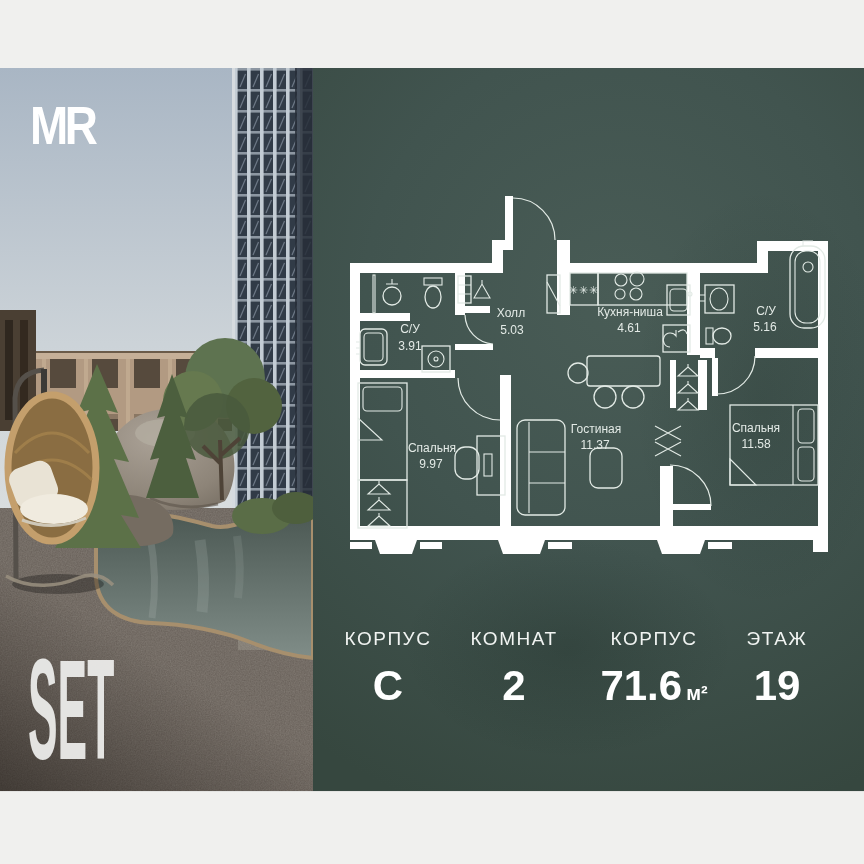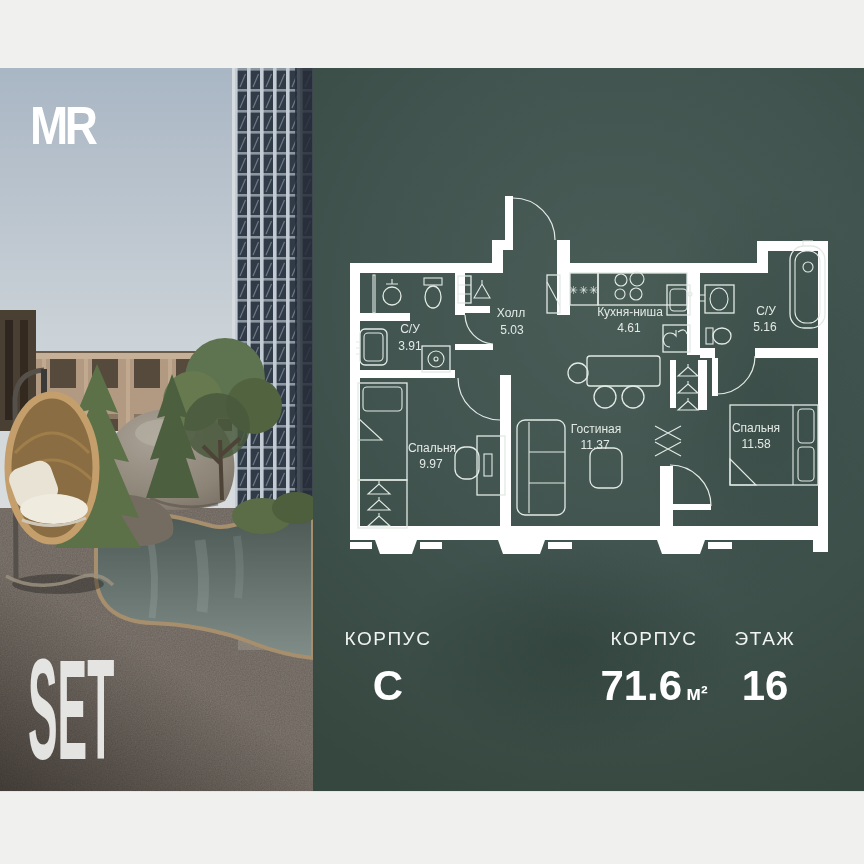--- a/index.html
+++ b/index.html
@@ -365,24 +365,28 @@
         <text x="408" y="250">Спальня</text>
         <text class="num" x="408" y="266">11.58</text>
       </g>
     </svg>
 
     <div id="stats">
       <div class="stat" style="left:75px">
         <div class="lbl">КОРПУС</div>
         <div class="val">C</div>
       </div>
+      <div class="stat" style="left:201px">
+        <div class="lbl">КОМНАТ</div>
+        <div class="val">2</div>
+      </div>
       <div class="stat" style="left:341px">
         <div class="lbl">КОРПУС</div>
         <div class="val"><span>71.6</span><span class="unit">м²</span></div>
       </div>
-      <div class="stat" style="left:452px">
+      <div class="stat" style="left:464px">
         <div class="lbl">ЭТАЖ</div>
-        <div class="val">16</div>
+        <div class="val">19</div>
       </div>
     </div>
   </div>
 
 </div>
 
 </body></html>

